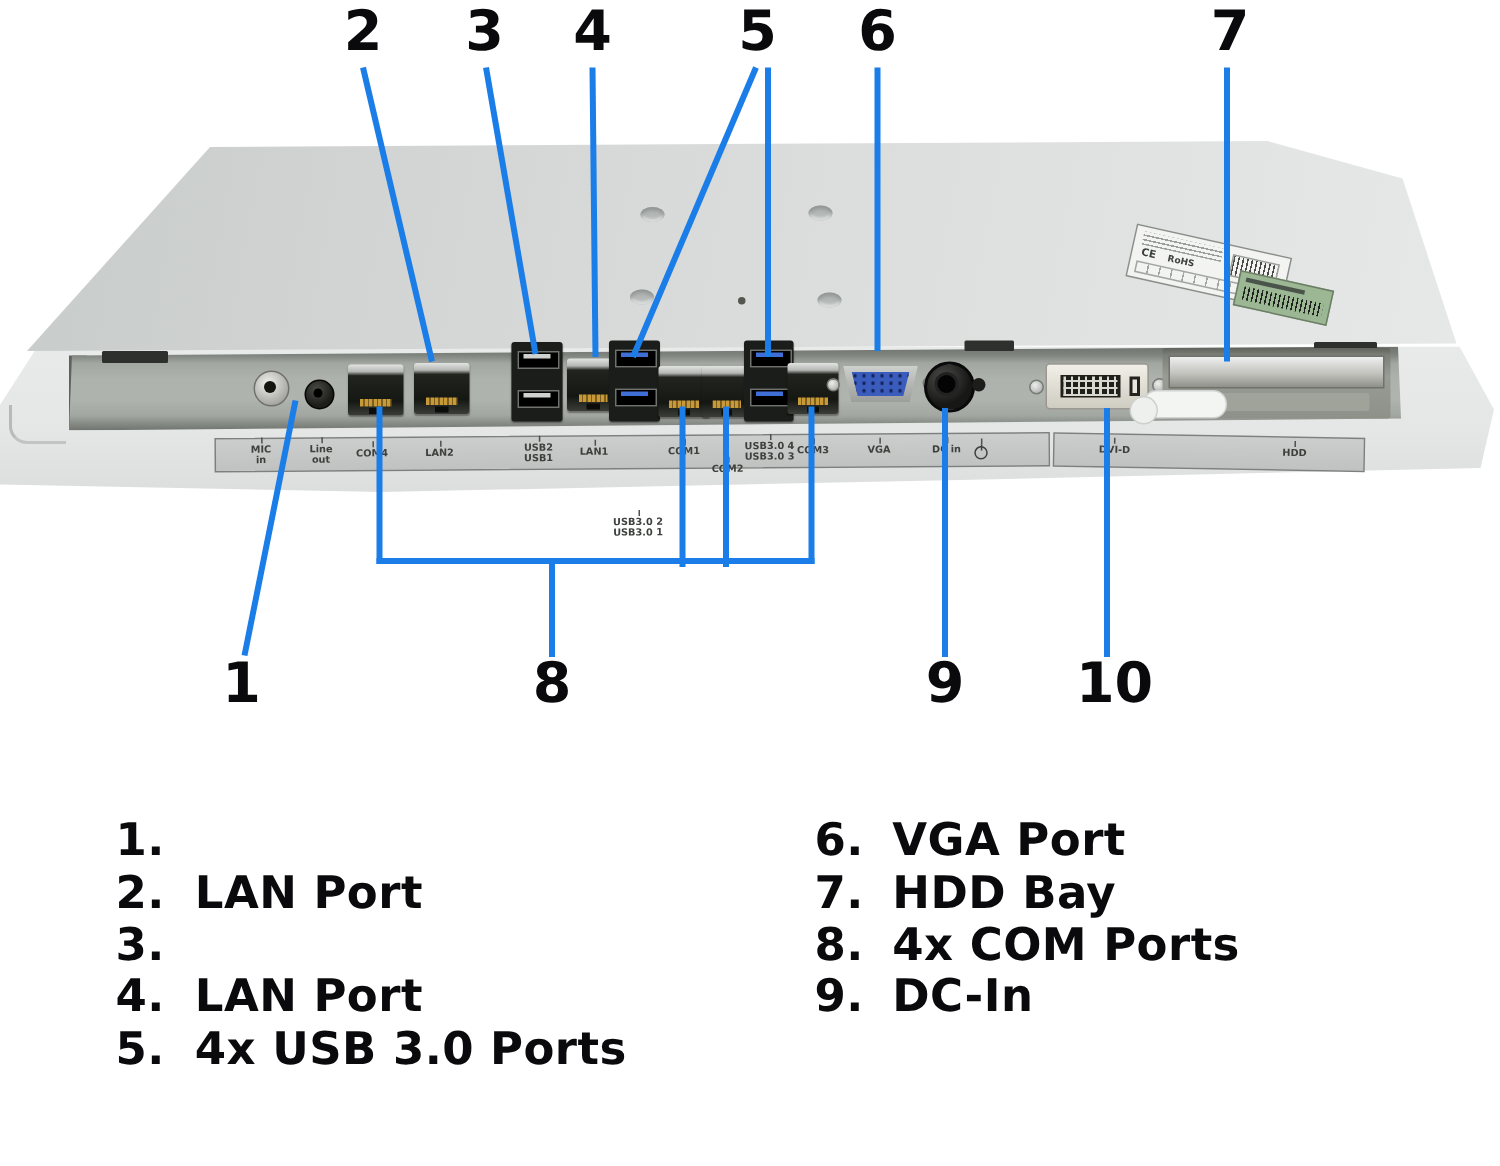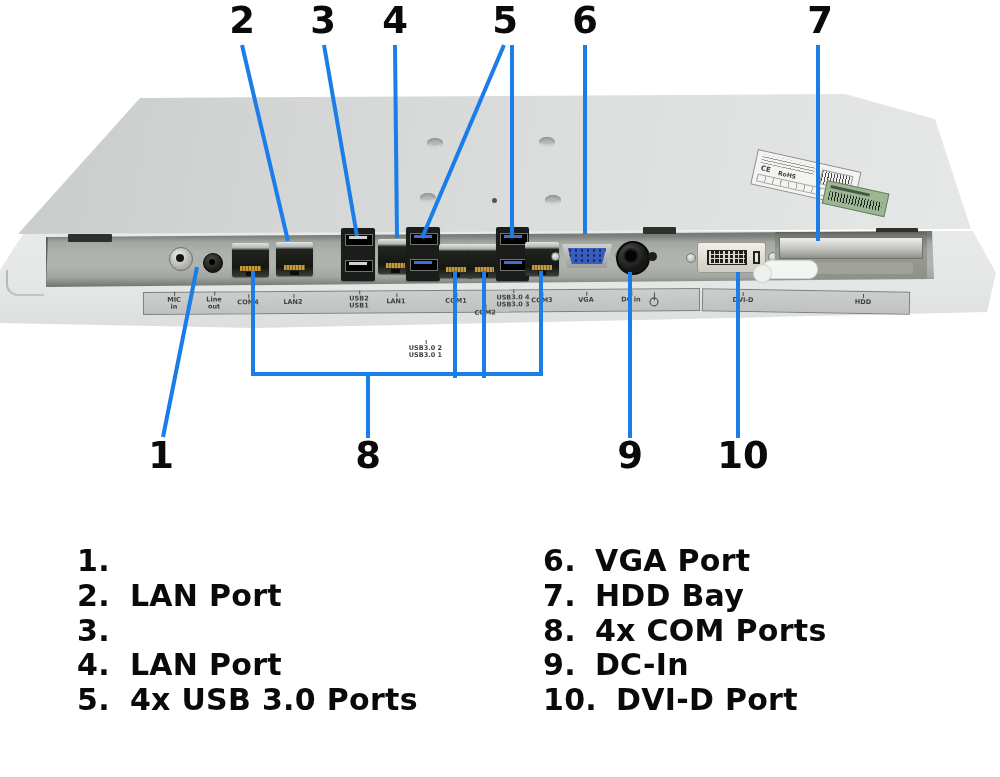--- a/index.html
+++ b/index.html
@@ -258,19 +258,15 @@
         <span>HDD Bay</span>
       </div>
     <div class="lg-row">
         <span>8.</span>
         <span>4x COM Ports</span>
       </div>
     <div class="lg-row">
         <span>9.</span>
         <span>DC-In</span>
       </div>
-    <div class="lg-row">
-        <span>10.</span>
-        <span>DVI-D Port</span>
-      </div>
   </div>
 
 </div>
 
 </body></html>

